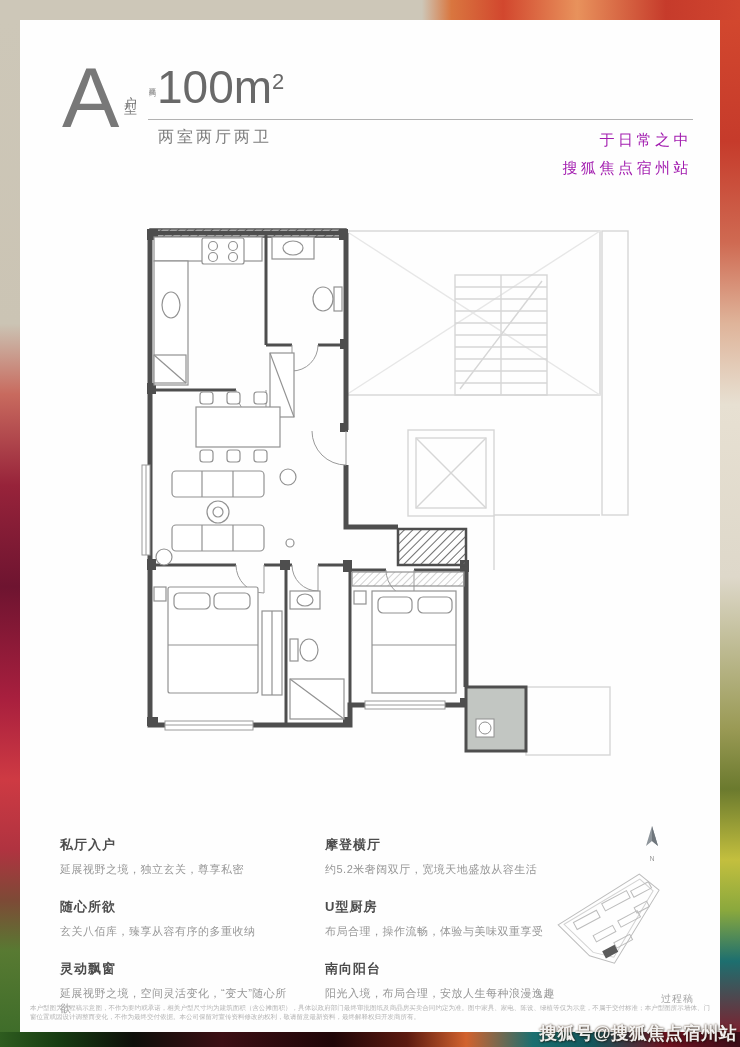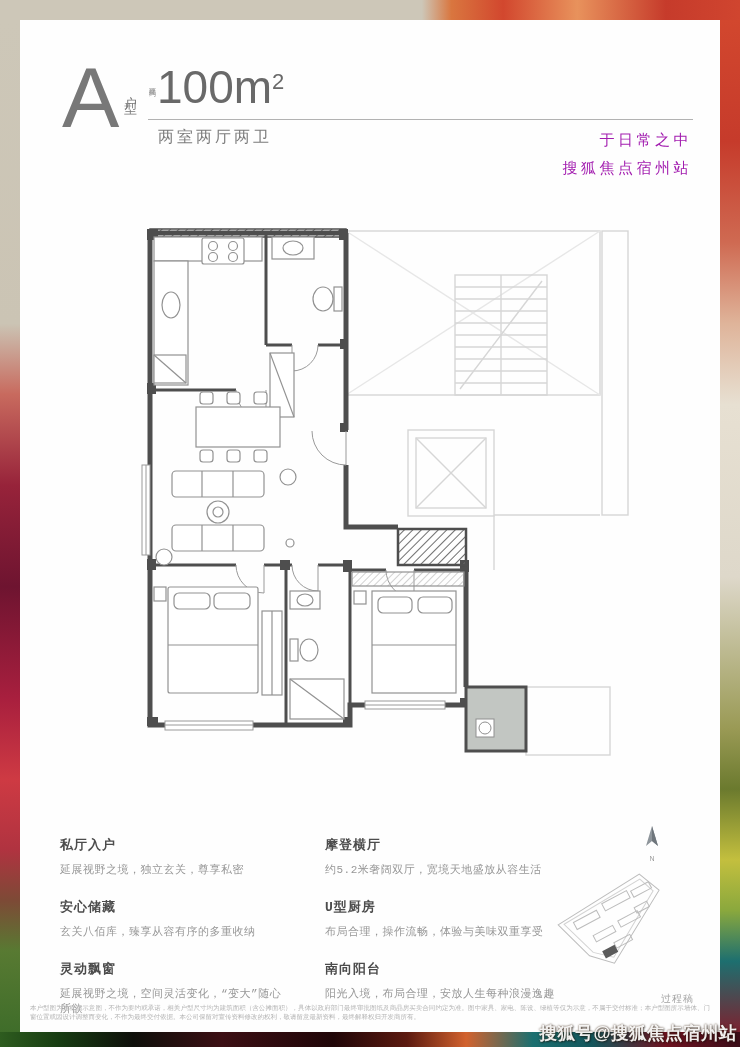--- a/index.html
+++ b/index.html
@@ -24,21 +24,21 @@
     font-size:7px;letter-spacing:1px;color:#9a9a9a;}
   .area{position:absolute;left:137px;top:44px;font-size:46px;font-weight:300;color:#696969;line-height:1;}
   .area sup{font-size:22px;vertical-align:14px;}
   .rule{position:absolute;left:128px;top:99px;width:545px;border-top:1px solid #b2b2b2;}
   .rooms{position:absolute;left:138px;top:107px;font-size:16px;letter-spacing:3px;color:#7c7c7c;}
   .slogan{position:absolute;right:28px;top:106px;text-align:right;font-size:15px;
     letter-spacing:3.5px;color:#a21caf;line-height:28px;}
 
   .floorplan{position:absolute;left:120px;top:205px;}
 
-  .features{position:absolute;top:816px;width:230px;font-family:Liberation Mono, monospace;}
+  .features{position:absolute;top:816px;width:230px;}
   .features-left{left:40px;}
   .features-right{left:265px;margin-left:40px;}
   .feat{margin-bottom:21px;}
   .feat-title{font-size:13px;font-weight:bold;color:#4c4c4c;letter-spacing:1px;margin-bottom:8px;}
   .feat-desc{font-size:11px;color:#979797;letter-spacing:0.5px;}
 
   .compass{position:absolute;left:622px;top:806px;width:20px;text-align:center;}
   .compass-n{font-size:7px;color:#9a9a9a;margin-top:1px;}
   .siteplan{position:absolute;left:524px;top:840px;}
 
@@ -250,21 +250,21 @@
         </g>
       </g>
     </svg>
 
     <div class="features features-left">
       <div class="feat">
         <div class="feat-title">私厅入户</div>
         <div class="feat-desc">延展视野之境，独立玄关，尊享私密</div>
       </div>
       <div class="feat">
-        <div class="feat-title">安心储藏</div>
+        <div class="feat-title">随心所欲</div>
         <div class="feat-desc">玄关八佰库，臻享从容有序的多重收纳</div>
       </div>
       <div class="feat">
         <div class="feat-title">灵动飘窗</div>
         <div class="feat-desc">延展视野之境，空间灵活变化，“变大”随心所欲</div>
       </div>
     </div>
     <div class="features features-right">
       <div class="feat">
         <div class="feat-title">摩登横厅</div>

